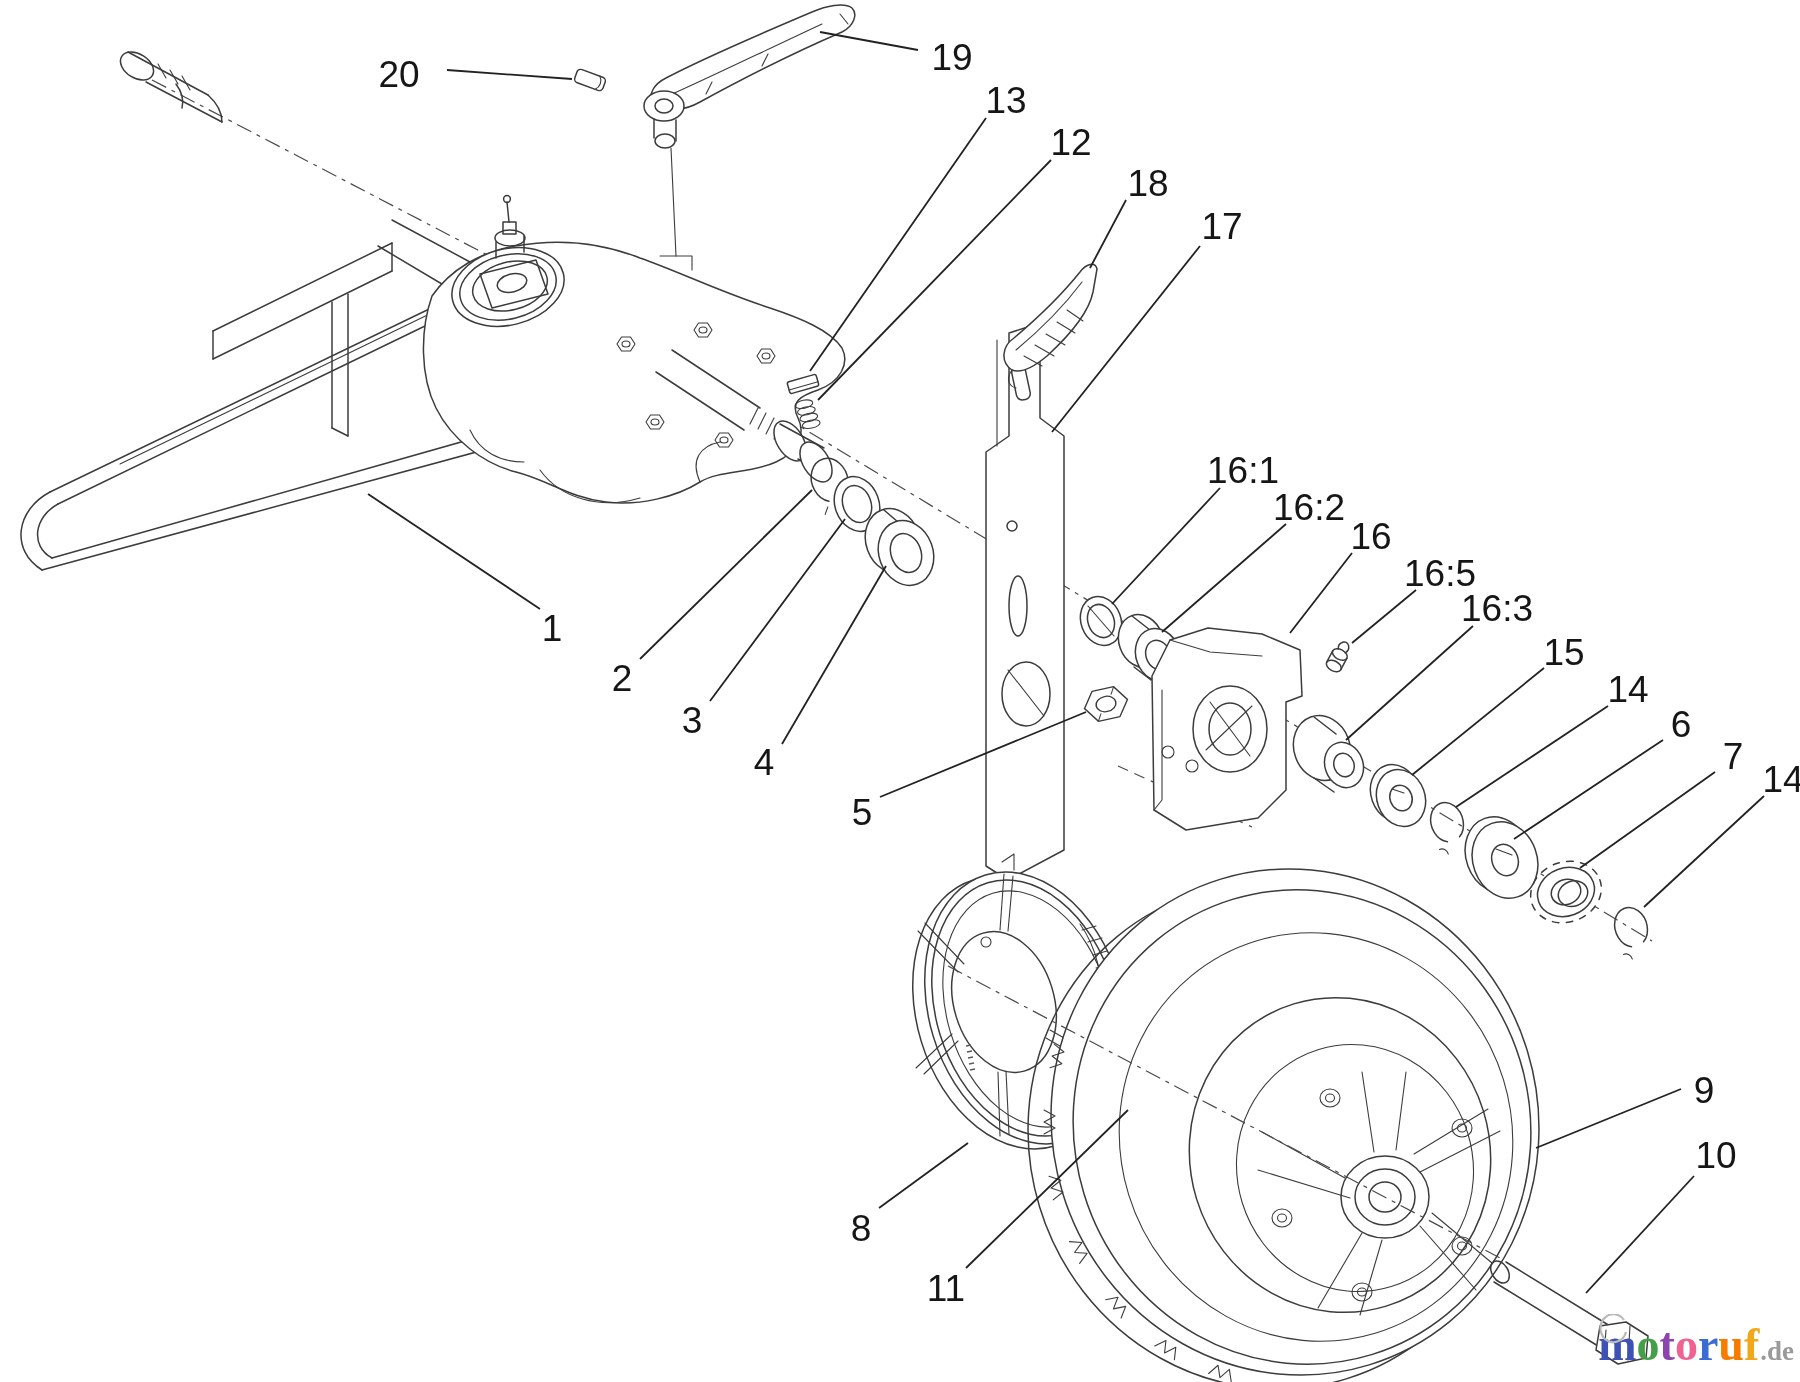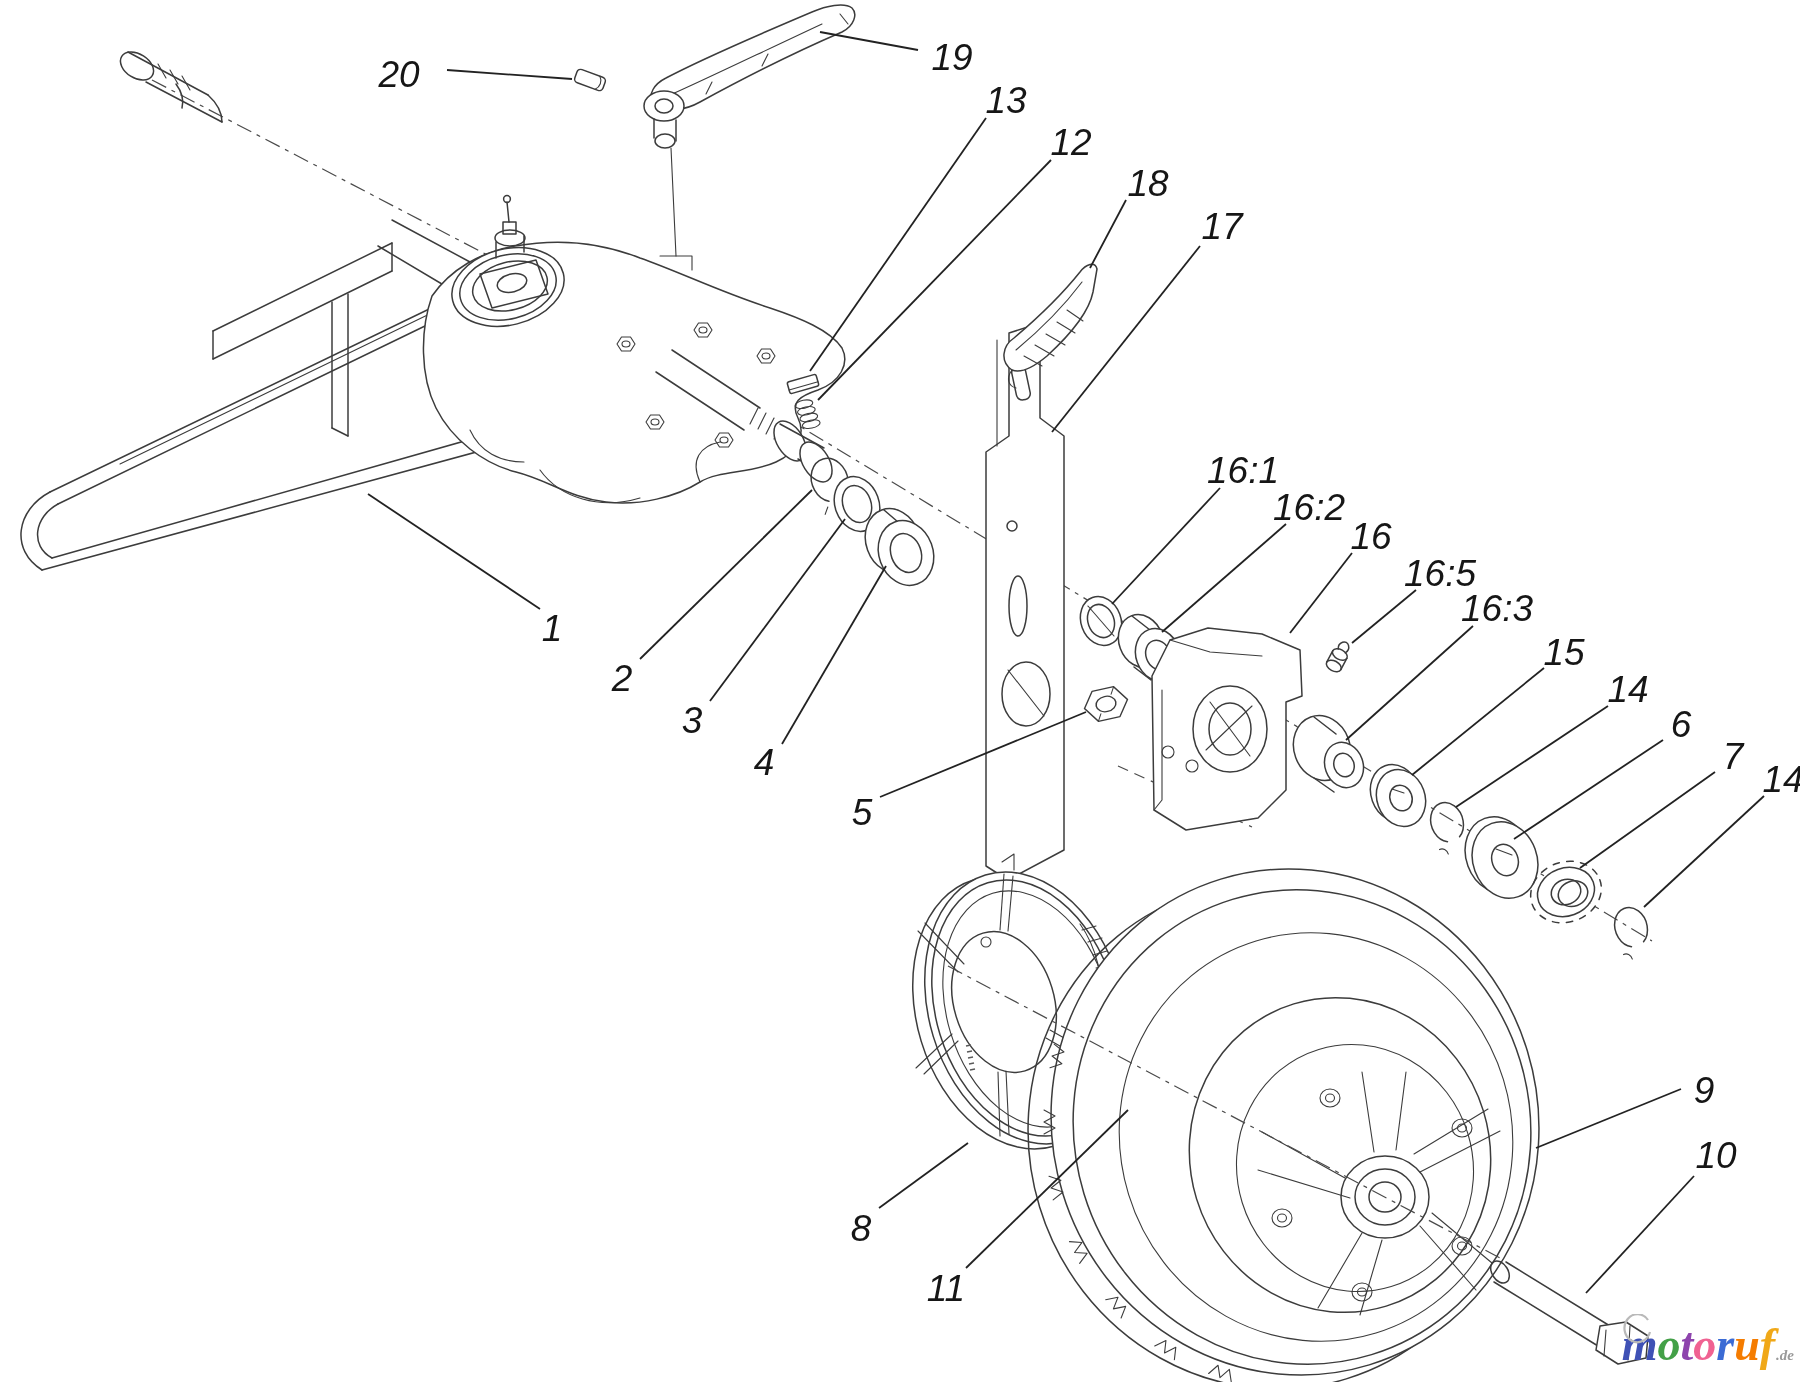--- a/index.html
+++ b/index.html
@@ -1,29 +1,29 @@
 <!DOCTYPE html>
 <html><head>
 <meta charset="utf-8">
 <style>
   html,body{margin:0;padding:0;background:#ffffff;}
   .stage{position:relative;width:1800px;height:1382px;background:#ffffff;overflow:hidden;
-         font-family:"Liberation Sans", sans-serif;font-style:italic;}
+         font-family:"Liberation Sans", sans-serif;}
   svg{position:absolute;left:0;top:0;}
   .part{stroke:#3c3c3c;stroke-width:1.5;fill:none;stroke-linecap:round;stroke-linejoin:round;}
   .partw{stroke:#3c3c3c;stroke-width:1.5;fill:#ffffff;stroke-linecap:round;stroke-linejoin:round;}
   .thin{stroke-width:1.1;}
   .axis{stroke:#4a4a4a;stroke-width:1.2;fill:none;stroke-dasharray:16 6 4 6;}
   .dash{stroke:#4a4a4a;stroke-width:1.2;fill:none;stroke-dasharray:11 7;}
   .callout-text{fill:#161616;font-family:"Liberation Sans", sans-serif;font-size:37px;}
   .leader{stroke:#222222;stroke-width:1.8;fill:none;}
   .logo{position:absolute;right:6px;bottom:14px;display:flex;align-items:baseline;
         font-family:"Liberation Serif", serif;font-weight:bold;font-size:46px;line-height:1;}
   .logo .swoosh{align-self:flex-start;margin-right:-6px;margin-top:-8px;}
-  .logo .suffix{font-size:15px;font-weight:bold;margin-left:1px;}
+  .logo .suffix{font-size:27px;font-weight:bold;margin-left:1px;}
 </style>
 </head>
 <body>
 
 <div class="stage">
 <svg id="diagram" width="1800" height="1382" viewBox="0 0 1800 1382">
 
   <g>
     <line class="axis" x1="152" y1="80" x2="700" y2="366"></line>
     <line class="axis" x1="700" y1="366" x2="1652" y2="941"></line>

